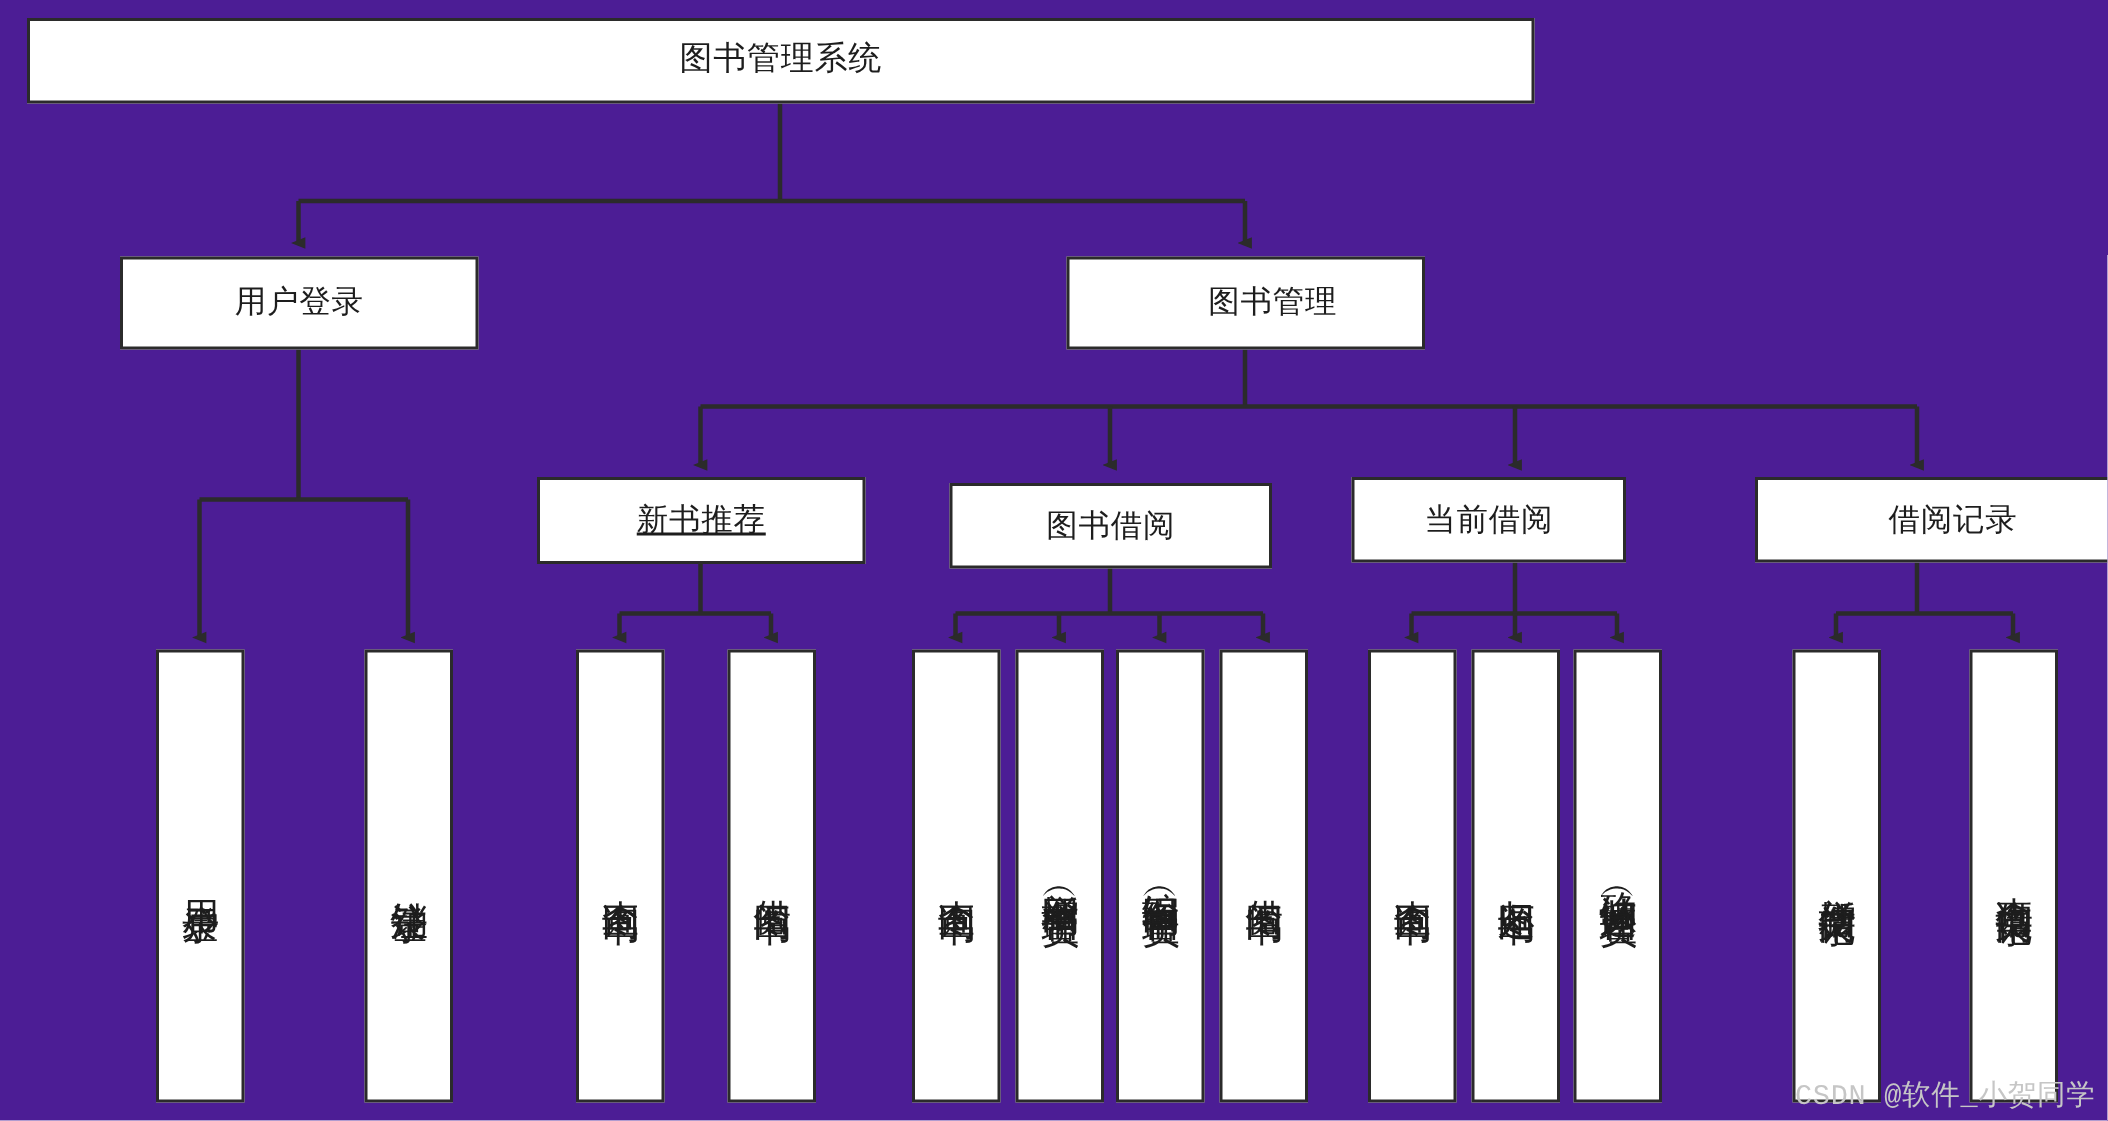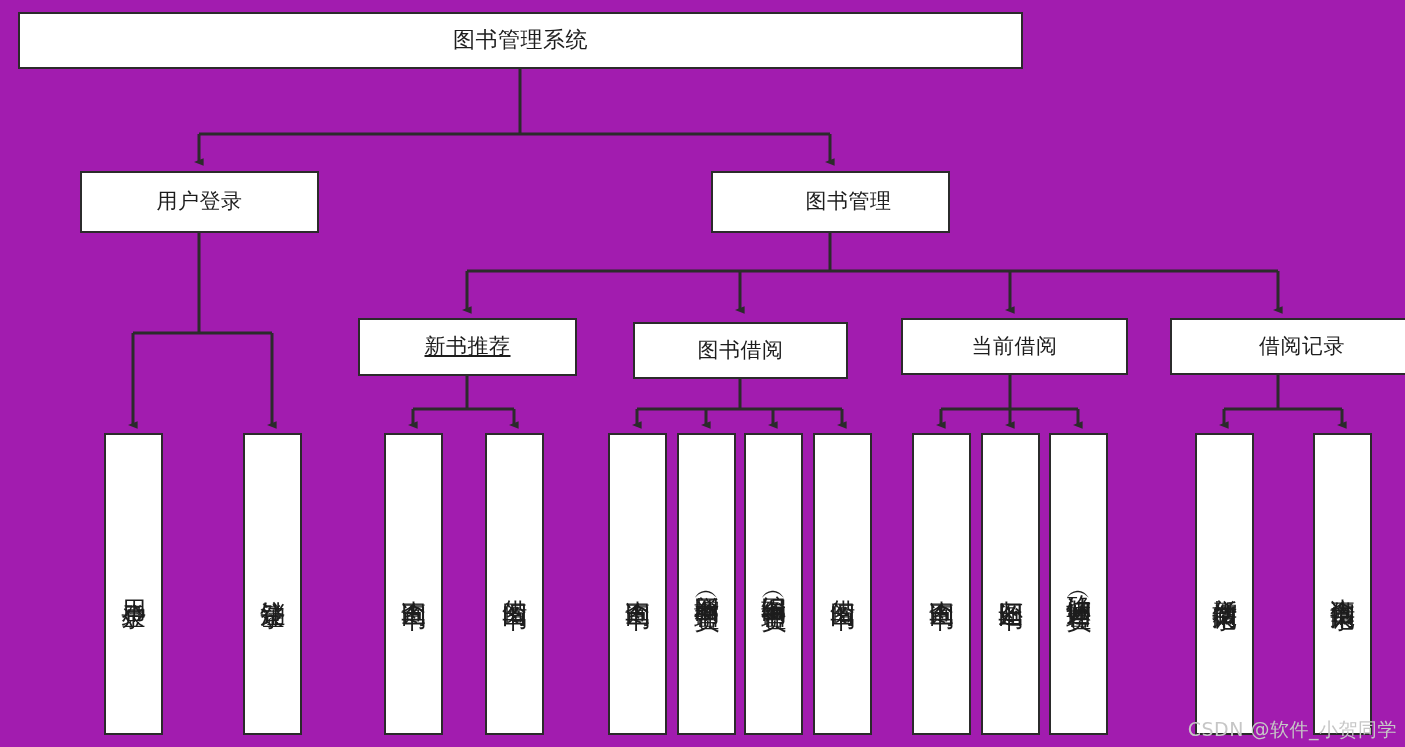--- a/index.html
+++ b/index.html
@@ -7,21 +7,21 @@
     padding: 0;
     background: #ffffff;
   }
   body {
     font-family: "DejaVu Sans", "Liberation Sans", sans-serif;
   }
   #canvas {
     position: relative;
     width: 1405px;
     height: 747px;
-    background: #a21caf;
+    background: #4c1d95;
     overflow: hidden;
   }
   svg.wires {
     position: absolute;
     left: 0;
     top: 0;
     width: 1405px;
     height: 747px;
     pointer-events: none;
   }
@@ -64,20 +64,21 @@
     white-space: nowrap;
   }
   .watermark {
     position: absolute;
     right: 8px;
     bottom: 4px;
     font-size: 19px;
     color: #c6c6c6;
     white-space: nowrap;
     letter-spacing: 0.5px;
+    font-family: Liberation Mono, monospace;
   }
 </style>
 </head>
 <body>
 
 <div id="canvas">
 
   <svg class="wires" viewBox="0 0 1405 747" xmlns="http://www.w3.org/2000/svg">
     <defs>
       <marker id="arrow" markerWidth="10" markerHeight="10" refX="4.2" refY="5" orient="auto" markerUnits="userSpaceOnUse">
@@ -141,21 +142,21 @@
   </div>
 
   <div class="node h" style="left:358px; top:318px; width:219px; height:58px;text-decoration:underline;">
     <span class="lbl">新书推荐</span>
   </div>
 
   <div class="node h" style="left:633px; top:322px; width:215px; height:57px;">
     <span class="lbl">图书借阅</span>
   </div>
 
-  <div class="node h" style="left:901px; top:318px; width:227px; height:57px;">
+  <div class="node h" style="left:901px; top:318px; width:183px; height:57px;">
     <span class="lbl">当前借阅</span>
   </div>
 
   <div class="node h" style="left:1170px; top:318px; width:264px; height:57px;">
     <span class="lbl">借阅记录</span>
   </div>
 
   <div class="node v" style="left:104px; top:433px; width:59px; height:302px;">
     <span class="lbl">用户登录</span>
   </div>

